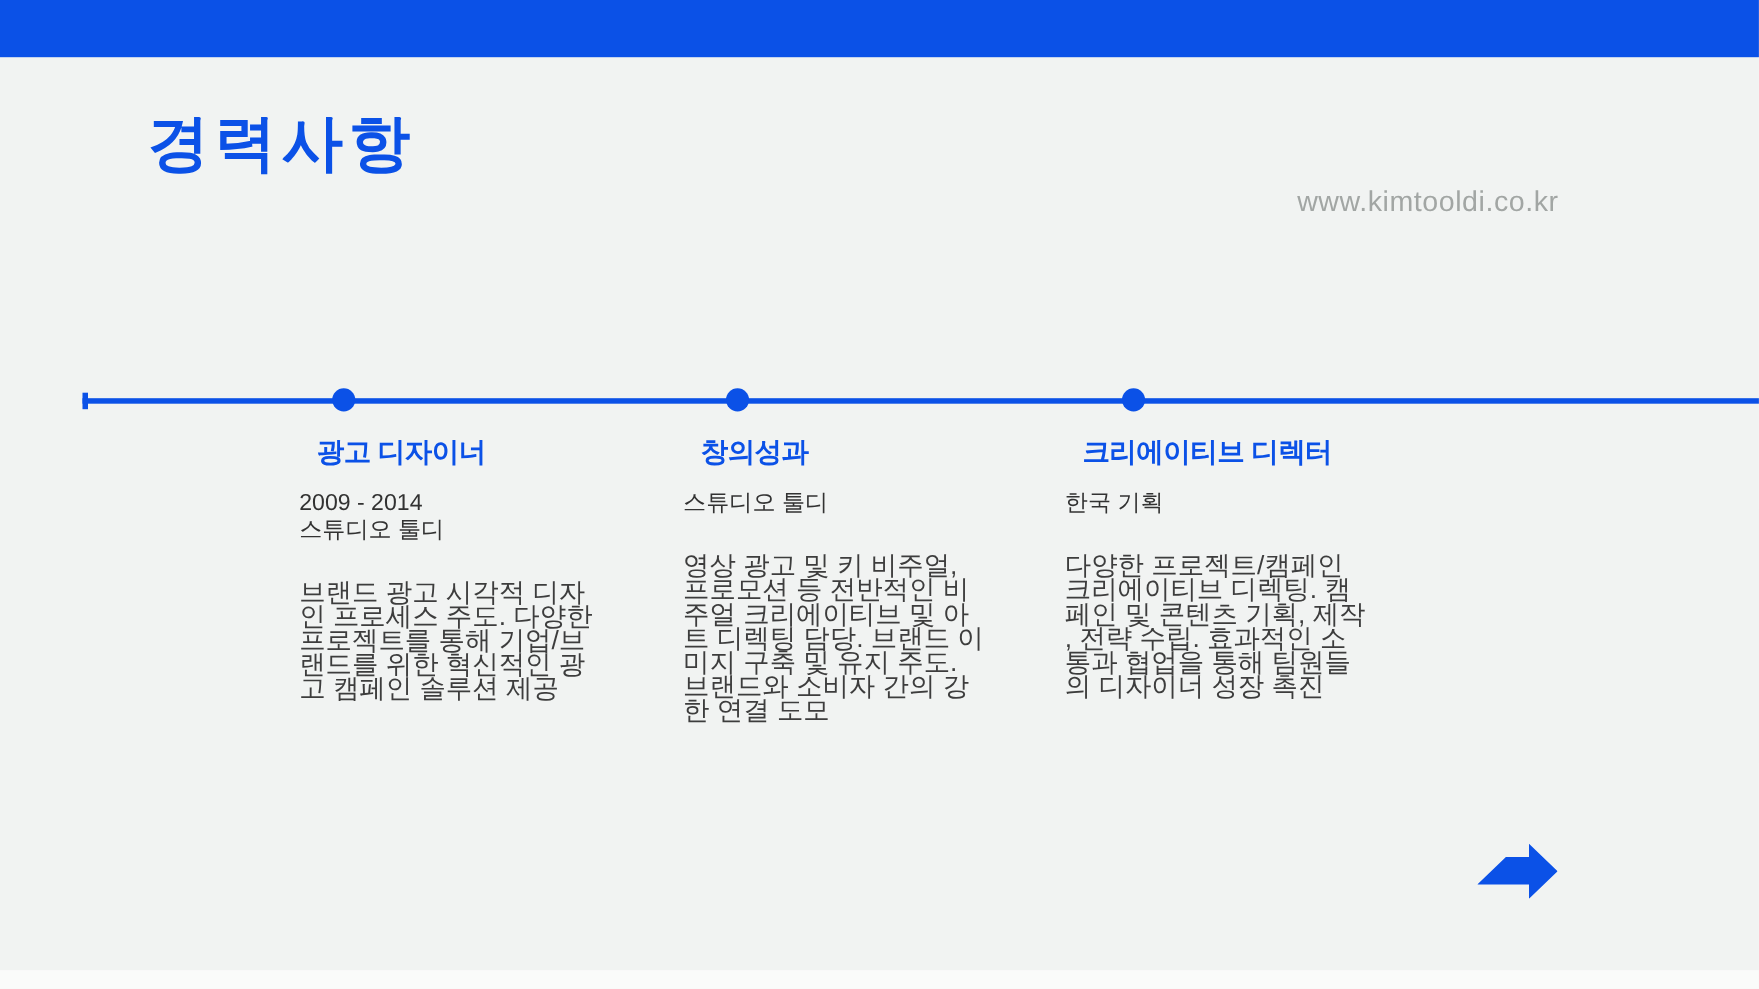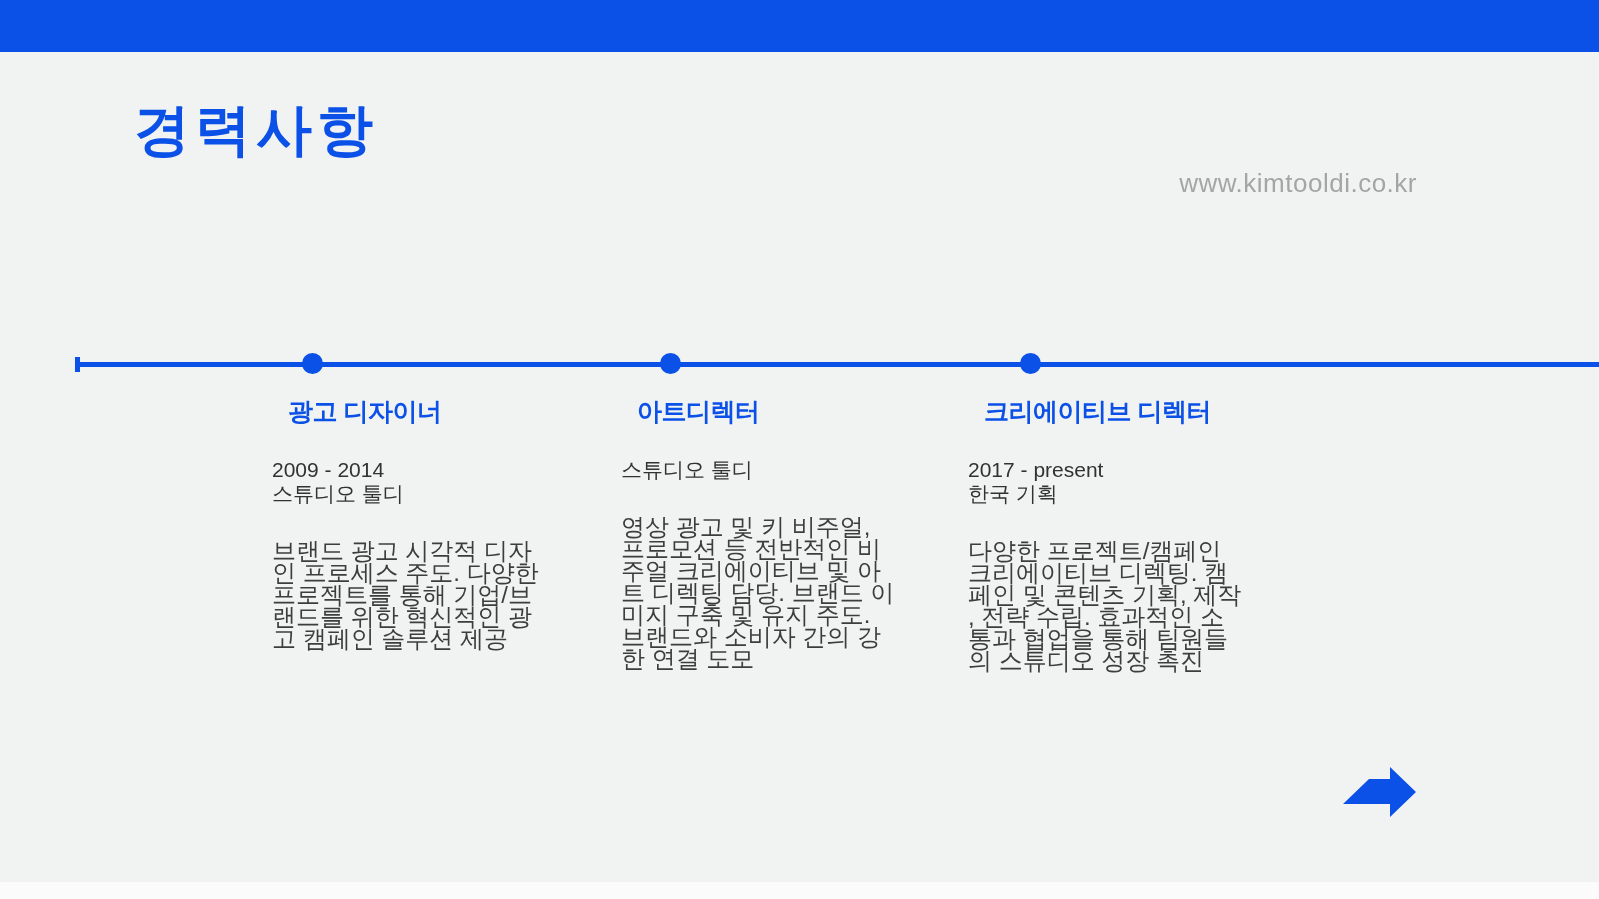--- a/index.html
+++ b/index.html
@@ -77,21 +77,21 @@
     margin: 16px;
     height: 30px;
     font-size: 25px;
     line-height: 30px;
     font-weight: 700;
     letter-spacing: -0.5px;
     white-space: nowrap;
     color: var(--accent, #0b51e7);
   }
   .entry-meta {
-    margin-top: 32px;
+    margin-top: 20px;
     font-size: 21px;
     line-height: 24px;
     color: var(--text-dark, #323232);
   }
   .entry-desc {
     margin: 34px 0 0 0;
     font-size: 24px;
     line-height: 22px;
     white-space: pre;
     color: var(--text-body, #3d3d3d);
@@ -139,45 +139,44 @@
       <div class="entry-company">스튜디오 툴디</div>
     </div>
     <p class="entry-desc">브랜드 광고 시각적 디자
 인 프로세스 주도. 다양한
 프로젝트를 통해 기업/브
 랜드를 위한 혁신적인 광
 고 캠페인 솔루션 제공</p>
   </section>
 
   <section class="entry col-1">
-    <h2 class="entry-title">아트디렉터</h2>
+    <h2 class="entry-title">창의성과</h2>
     <div class="entry-meta">
       <div class="entry-company">스튜디오 툴디</div>
     </div>
     <p class="entry-desc">영상 광고 및 키 비주얼,
 프로모션 등 전반적인 비
 주얼 크리에이티브 및 아
 트 디렉팅 담당. 브랜드 이
 미지 구축 및 유지 주도.
 브랜드와 소비자 간의 강
 한 연결 도모</p>
   </section>
 
   <section class="entry col-2">
     <h2 class="entry-title">크리에이티브 디렉터</h2>
     <div class="entry-meta">
-      <div class="entry-period">2017 - present</div>
       <div class="entry-company">한국 기획</div>
     </div>
     <p class="entry-desc">다양한 프로젝트/캠페인
 크리에이티브 디렉팅. 캠
 페인 및 콘텐츠 기획, 제작
 , 전략 수립. 효과적인 소
 통과 협업을 통해 팀원들
-의 스튜디오 성장 촉진</p>
+의 디자이너 성장 촉진</p>
   </section>
 
   <div class="next-arrow">
     <svg viewBox="0 0 73 50" xmlns="http://www.w3.org/2000/svg">
       <polygon points="26,12 47,12 47,0 73,25 47,50 47,37 0,37"></polygon>
     </svg>
   </div>
 
   <div class="footer-strip"></div>
 

